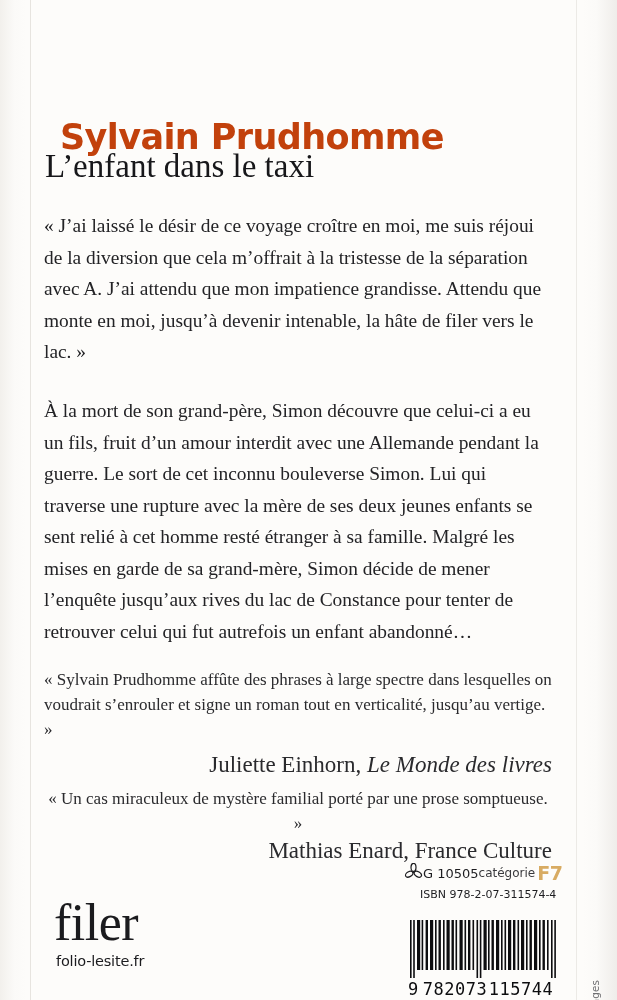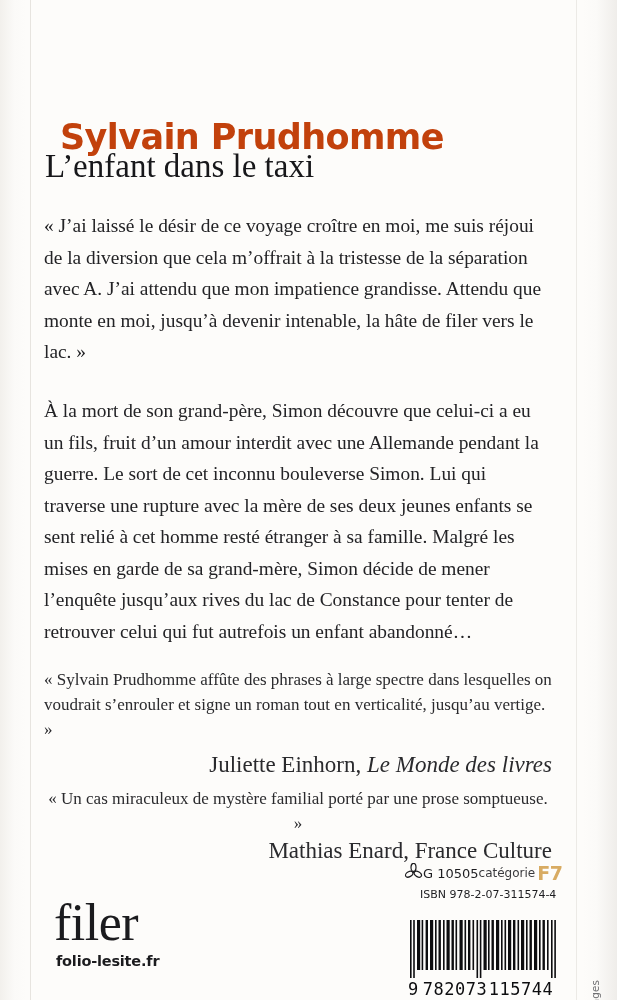--- a/index.html
+++ b/index.html
@@ -144,21 +144,21 @@
     margin: 0;
     font-family: "Liberation Serif", serif;
     font-size: 52px;
     line-height: 0.95;
     color: #1b1b1e;
     letter-spacing: -0.5px;
   }
   .folio-url {
     margin: 6px 0 0 2px;
     font-family: "DejaVu Sans", sans-serif;
-    font-weight: bold;
+    font-weight: normal;
     font-size: 14.5px;
     letter-spacing: -0.2px;
     color: #1b1b1e;
   }
 
   
   .isbn-block {
     position: absolute;
     left: 404px;
     top: 862px;

